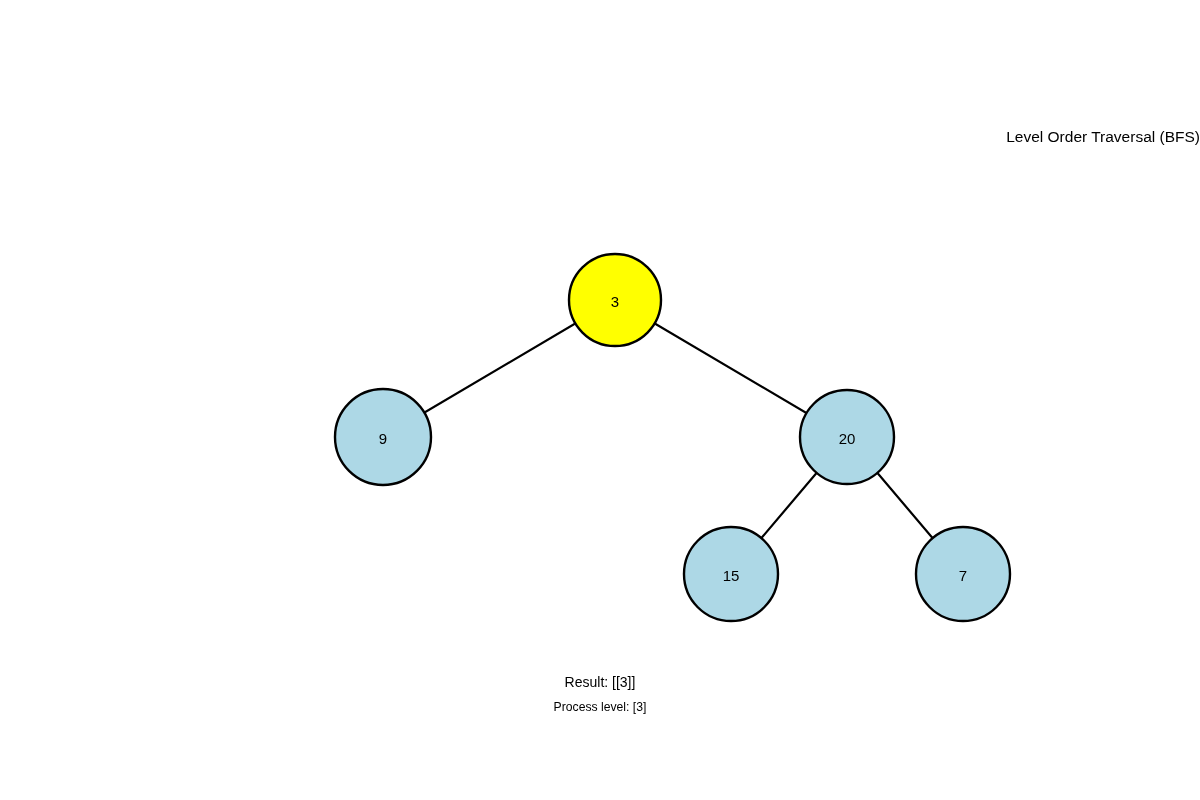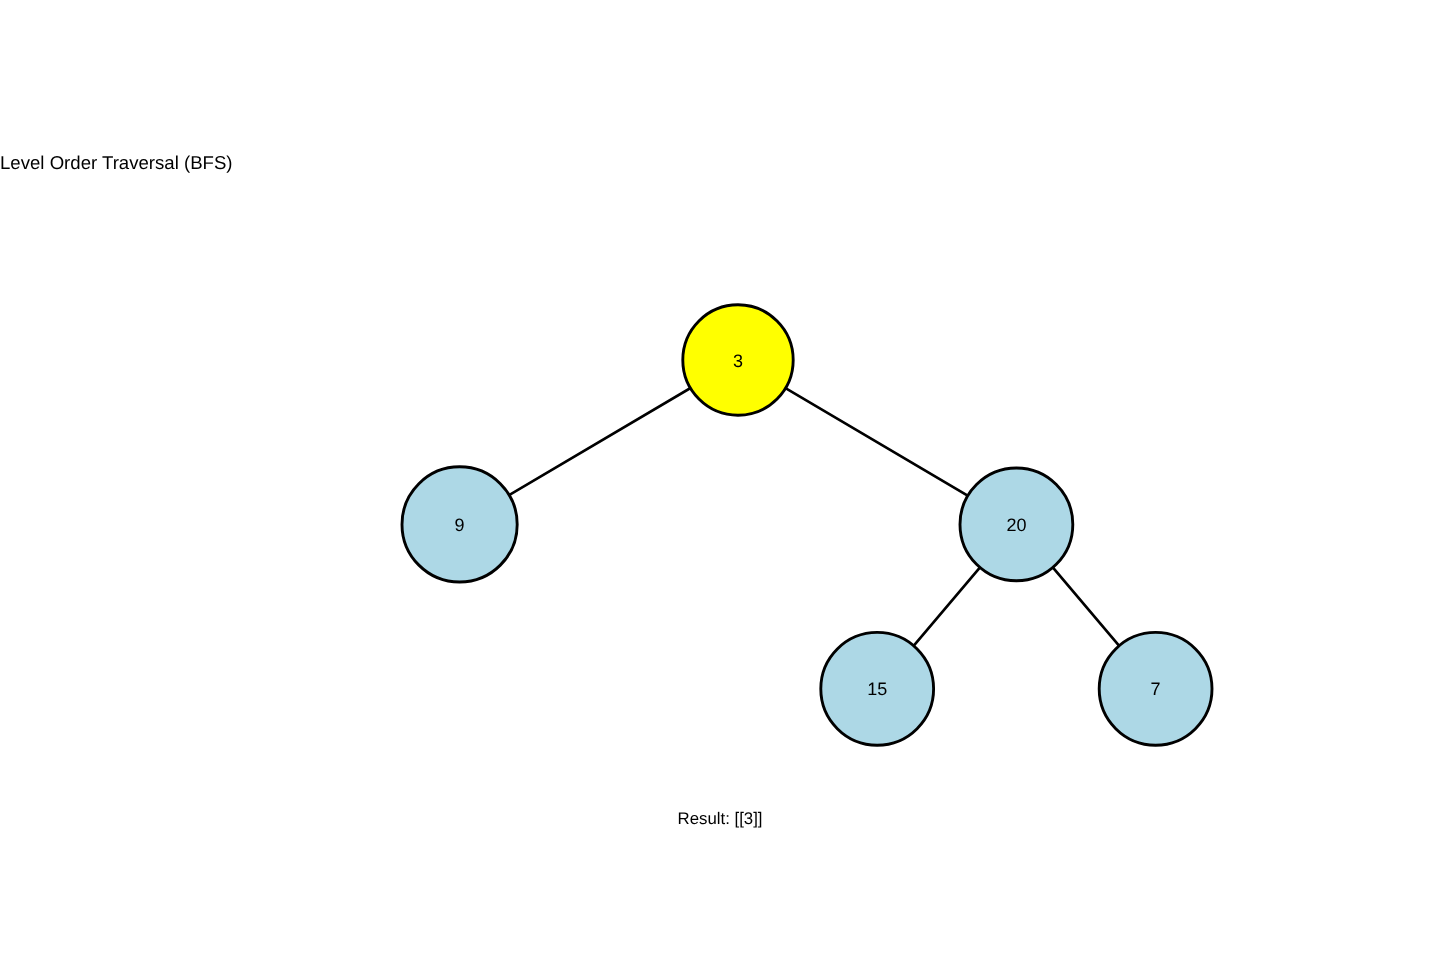--- a/index.html
+++ b/index.html
@@ -43,21 +43,21 @@
     font-size: 15px;
     fill: #000000;
     text-anchor: middle;
     dominant-baseline: central;
   }
   .diagram-title {
     position: absolute;
     left: 0;
     width: 1200px;
     top: 127px;
-    text-align: left;
+    text-align: right;
     font-size: 15.5px;
     line-height: 20px;
     color: #000000;
     white-space: nowrap;
   }
   .result-text {
     position: absolute;
     left: 0;
     width: 1200px;
     top: 643px;
@@ -113,14 +113,15 @@
         </g>
         <g>
           <circle cx="963" cy="574" r="47" class="node-circle" fill="#ADD8E6" stroke="#000000"></circle>
           <text x="963" y="575" class="node-label" fill="#000000">7</text>
         </g>
       </g>
   </svg>
 
   <div class="result-text">Result: [[3]]</div>
 
+  <div class="status-text">Process level: [3]</div>
 
 </div>
 
 </body></html>

